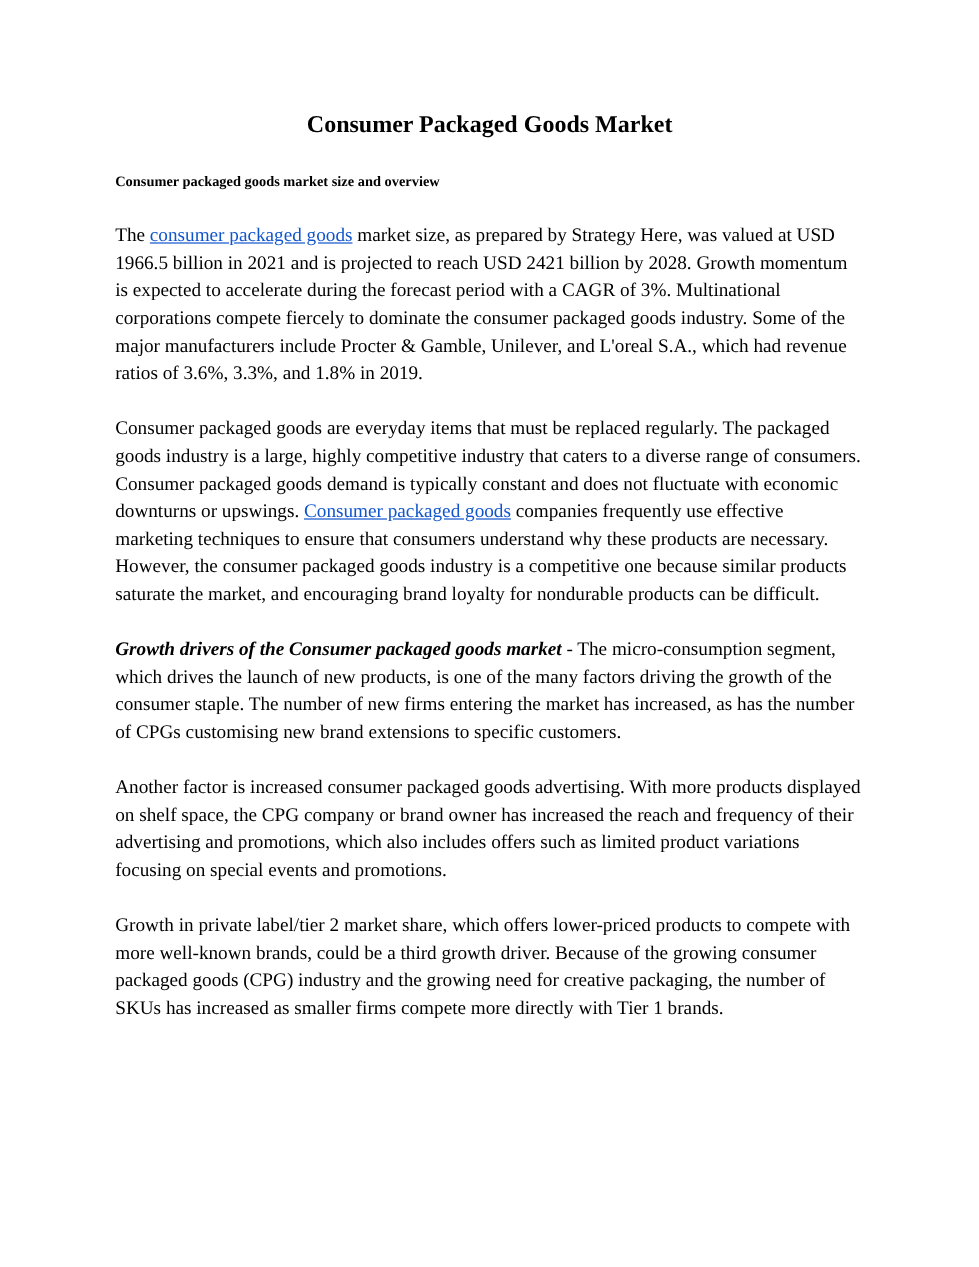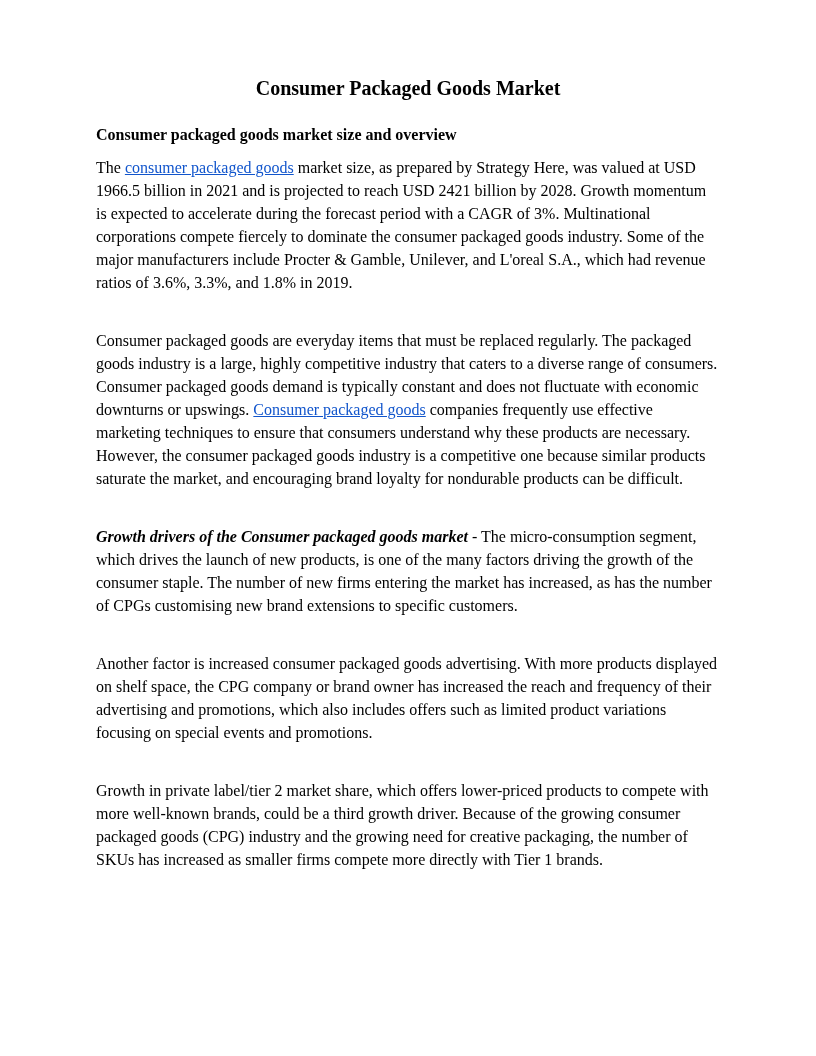--- a/index.html
+++ b/index.html
@@ -18,38 +18,38 @@
     .page {
       position: absolute;
       left: 96px;
       top: 72px;
       width: 624px;
     }
     .doc-title {
       font-size: 20px;
       font-weight: bold;
       text-align: center;
-      margin: 0;
+      margin: 16px;
       line-height: 28px;
       padding-top: 2px;
     }
     .section-heading {
-      font-size: 16px;
+      font-size: 12px;
       font-weight: bold;
       margin: 0;
       margin-top: 22px;
       line-height: 22px;
     }
     p {
       font-size: 16px;
       line-height: 23px;
       margin: 0;
     }
-    .para { margin-top: 35px; }
-    .para.first { margin-top: 10px; }
+    .para { margin-top: 23px; }
+    .para.first { margin-top: 23px; }
     a.doc-link {
       color: #1155cc;
       text-decoration: underline;
     }
     .bold-lead { font-weight: bold; font-style: italic; }
   </style>
 </head>
 <body>
 
 <div class="page">

